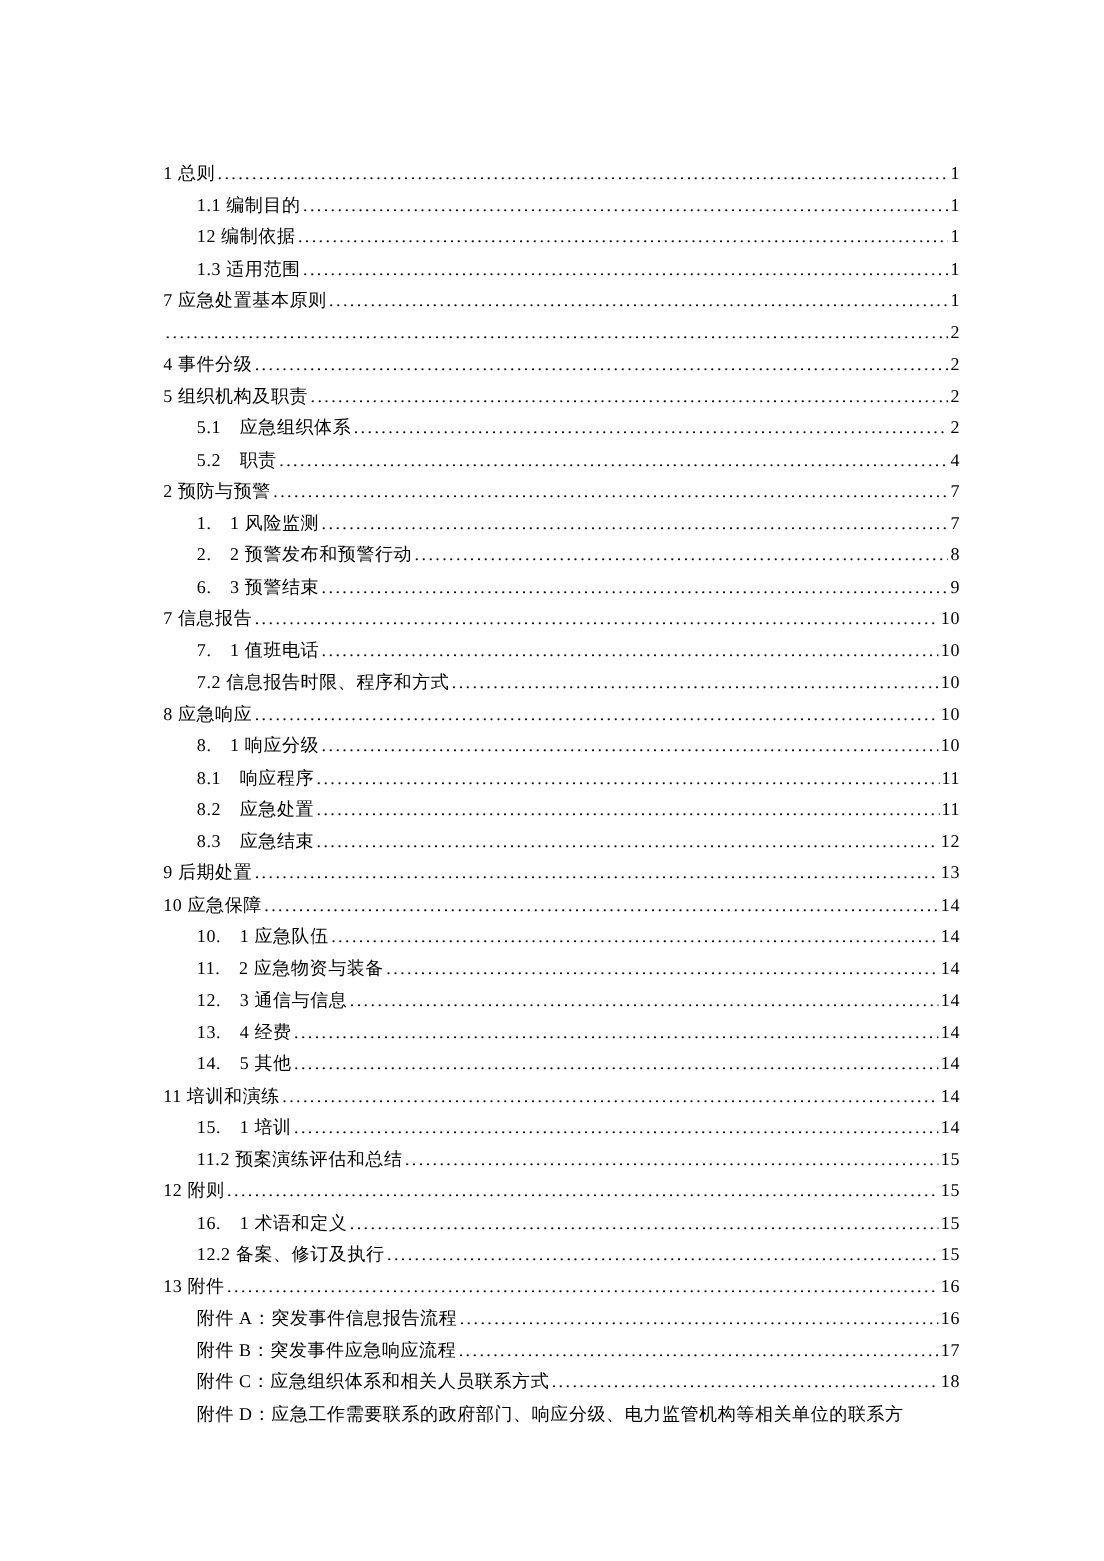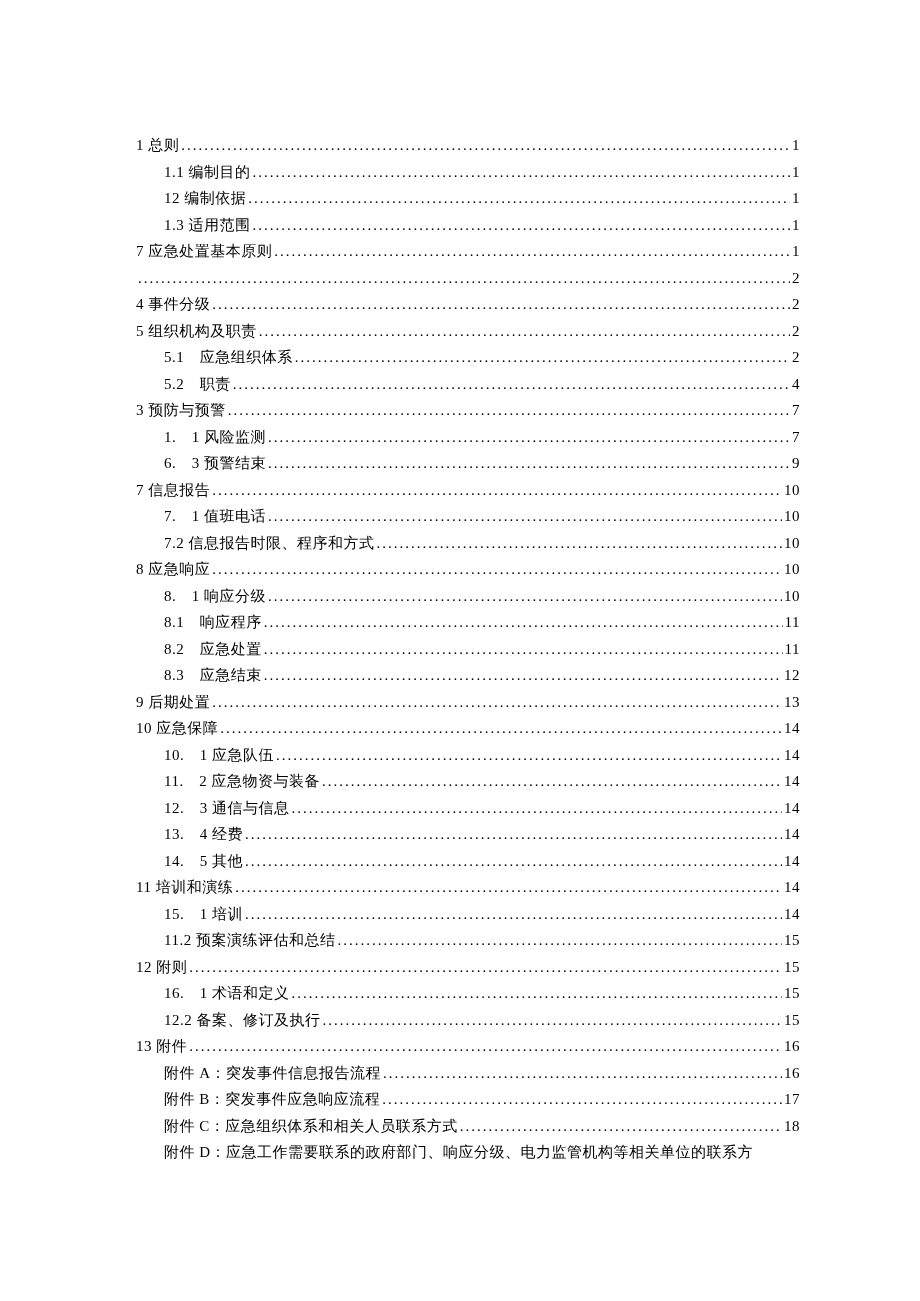--- a/index.html
+++ b/index.html
@@ -99,29 +99,35 @@
         <span class="dots"></span>
         <span class="pagenum">2</span>
       </div>
       <div class="toc-line indent-1">
         <span class="title">5.2　职责</span>
         <span> </span>
         <span class="dots"></span>
         <span class="pagenum">4</span>
       </div>
       <div class="toc-line">
-        <span class="title">3 预防与预警</span>
+        <span class="title">2 预防与预警</span>
         <span class="dots"></span>
         <span class="pagenum">7</span>
       </div>
       <div class="toc-line indent-1">
         <span class="title">1.　1 风险监测</span>
         <span> </span>
         <span class="dots"></span>
         <span class="pagenum">7</span>
+      </div>
+      <div class="toc-line indent-1">
+        <span class="title">2.　2 预警发布和预警行动</span>
+        <span> </span>
+        <span class="dots"></span>
+        <span class="pagenum">8</span>
       </div>
       <div class="toc-line indent-1">
         <span class="title">6.　3 预警结束</span>
         <span> </span>
         <span class="dots"></span>
         <span class="pagenum">9</span>
       </div>
       <div class="toc-line">
         <span class="title">7 信息报告</span>
         <span class="dots"></span>

